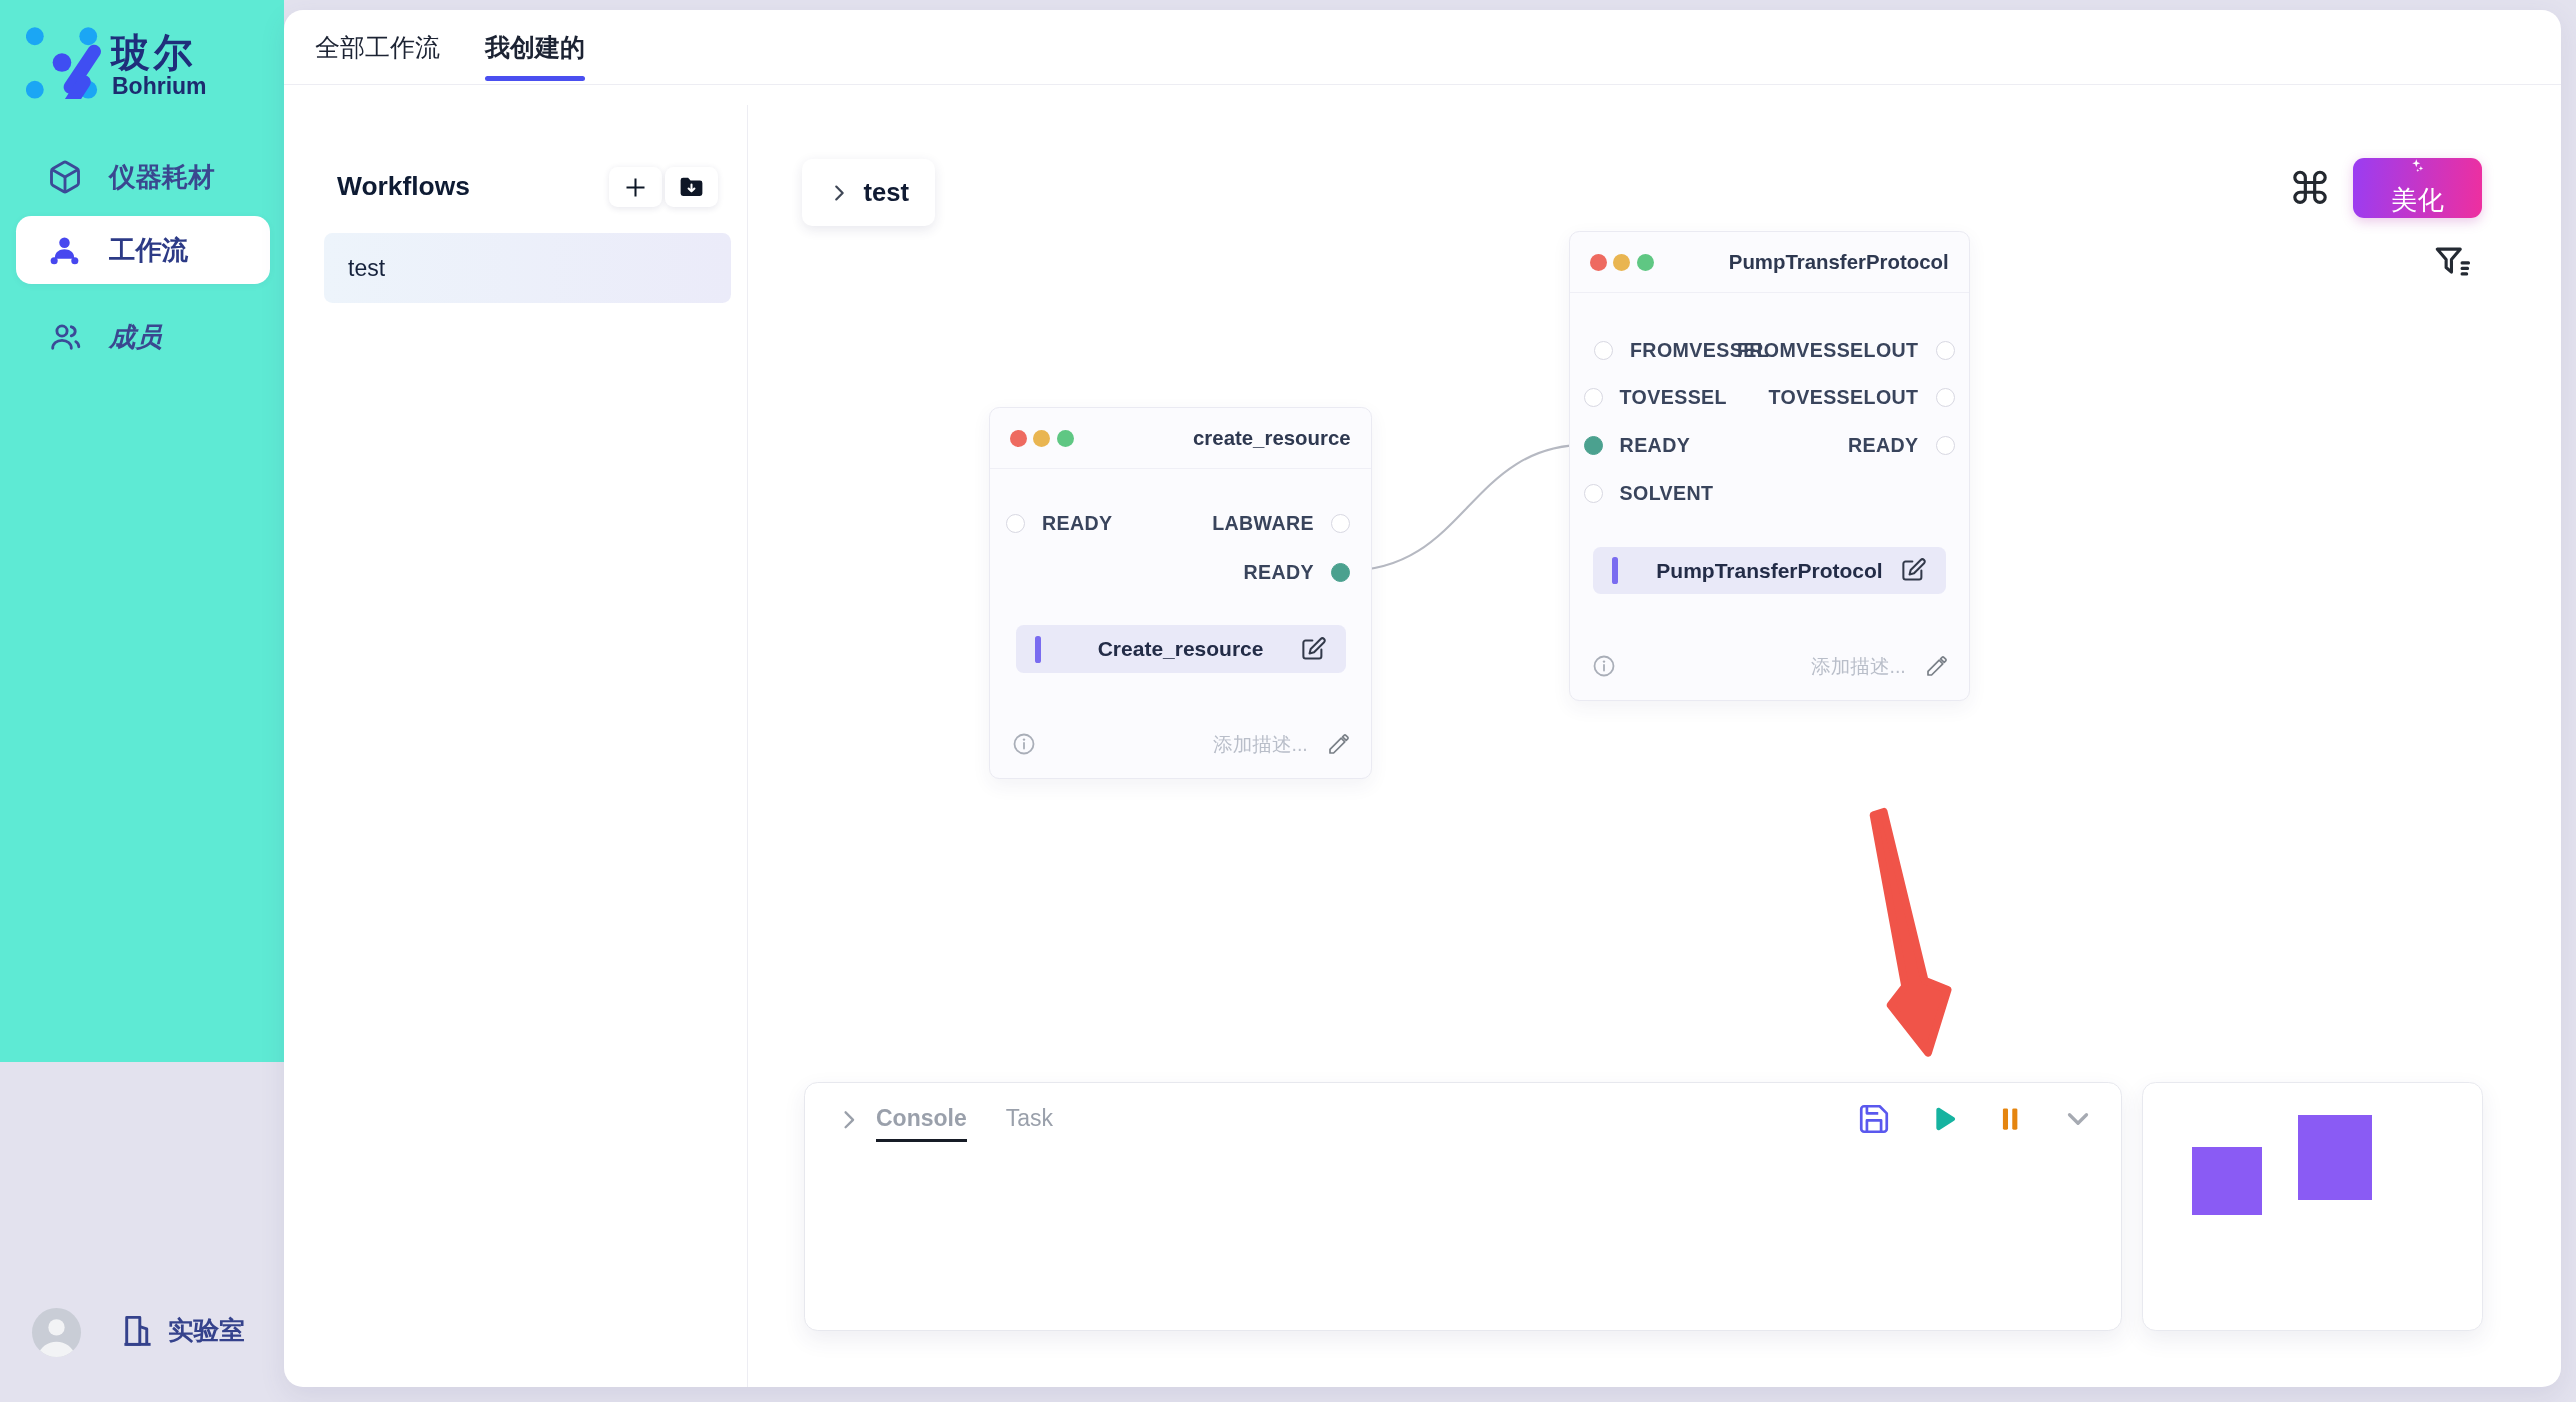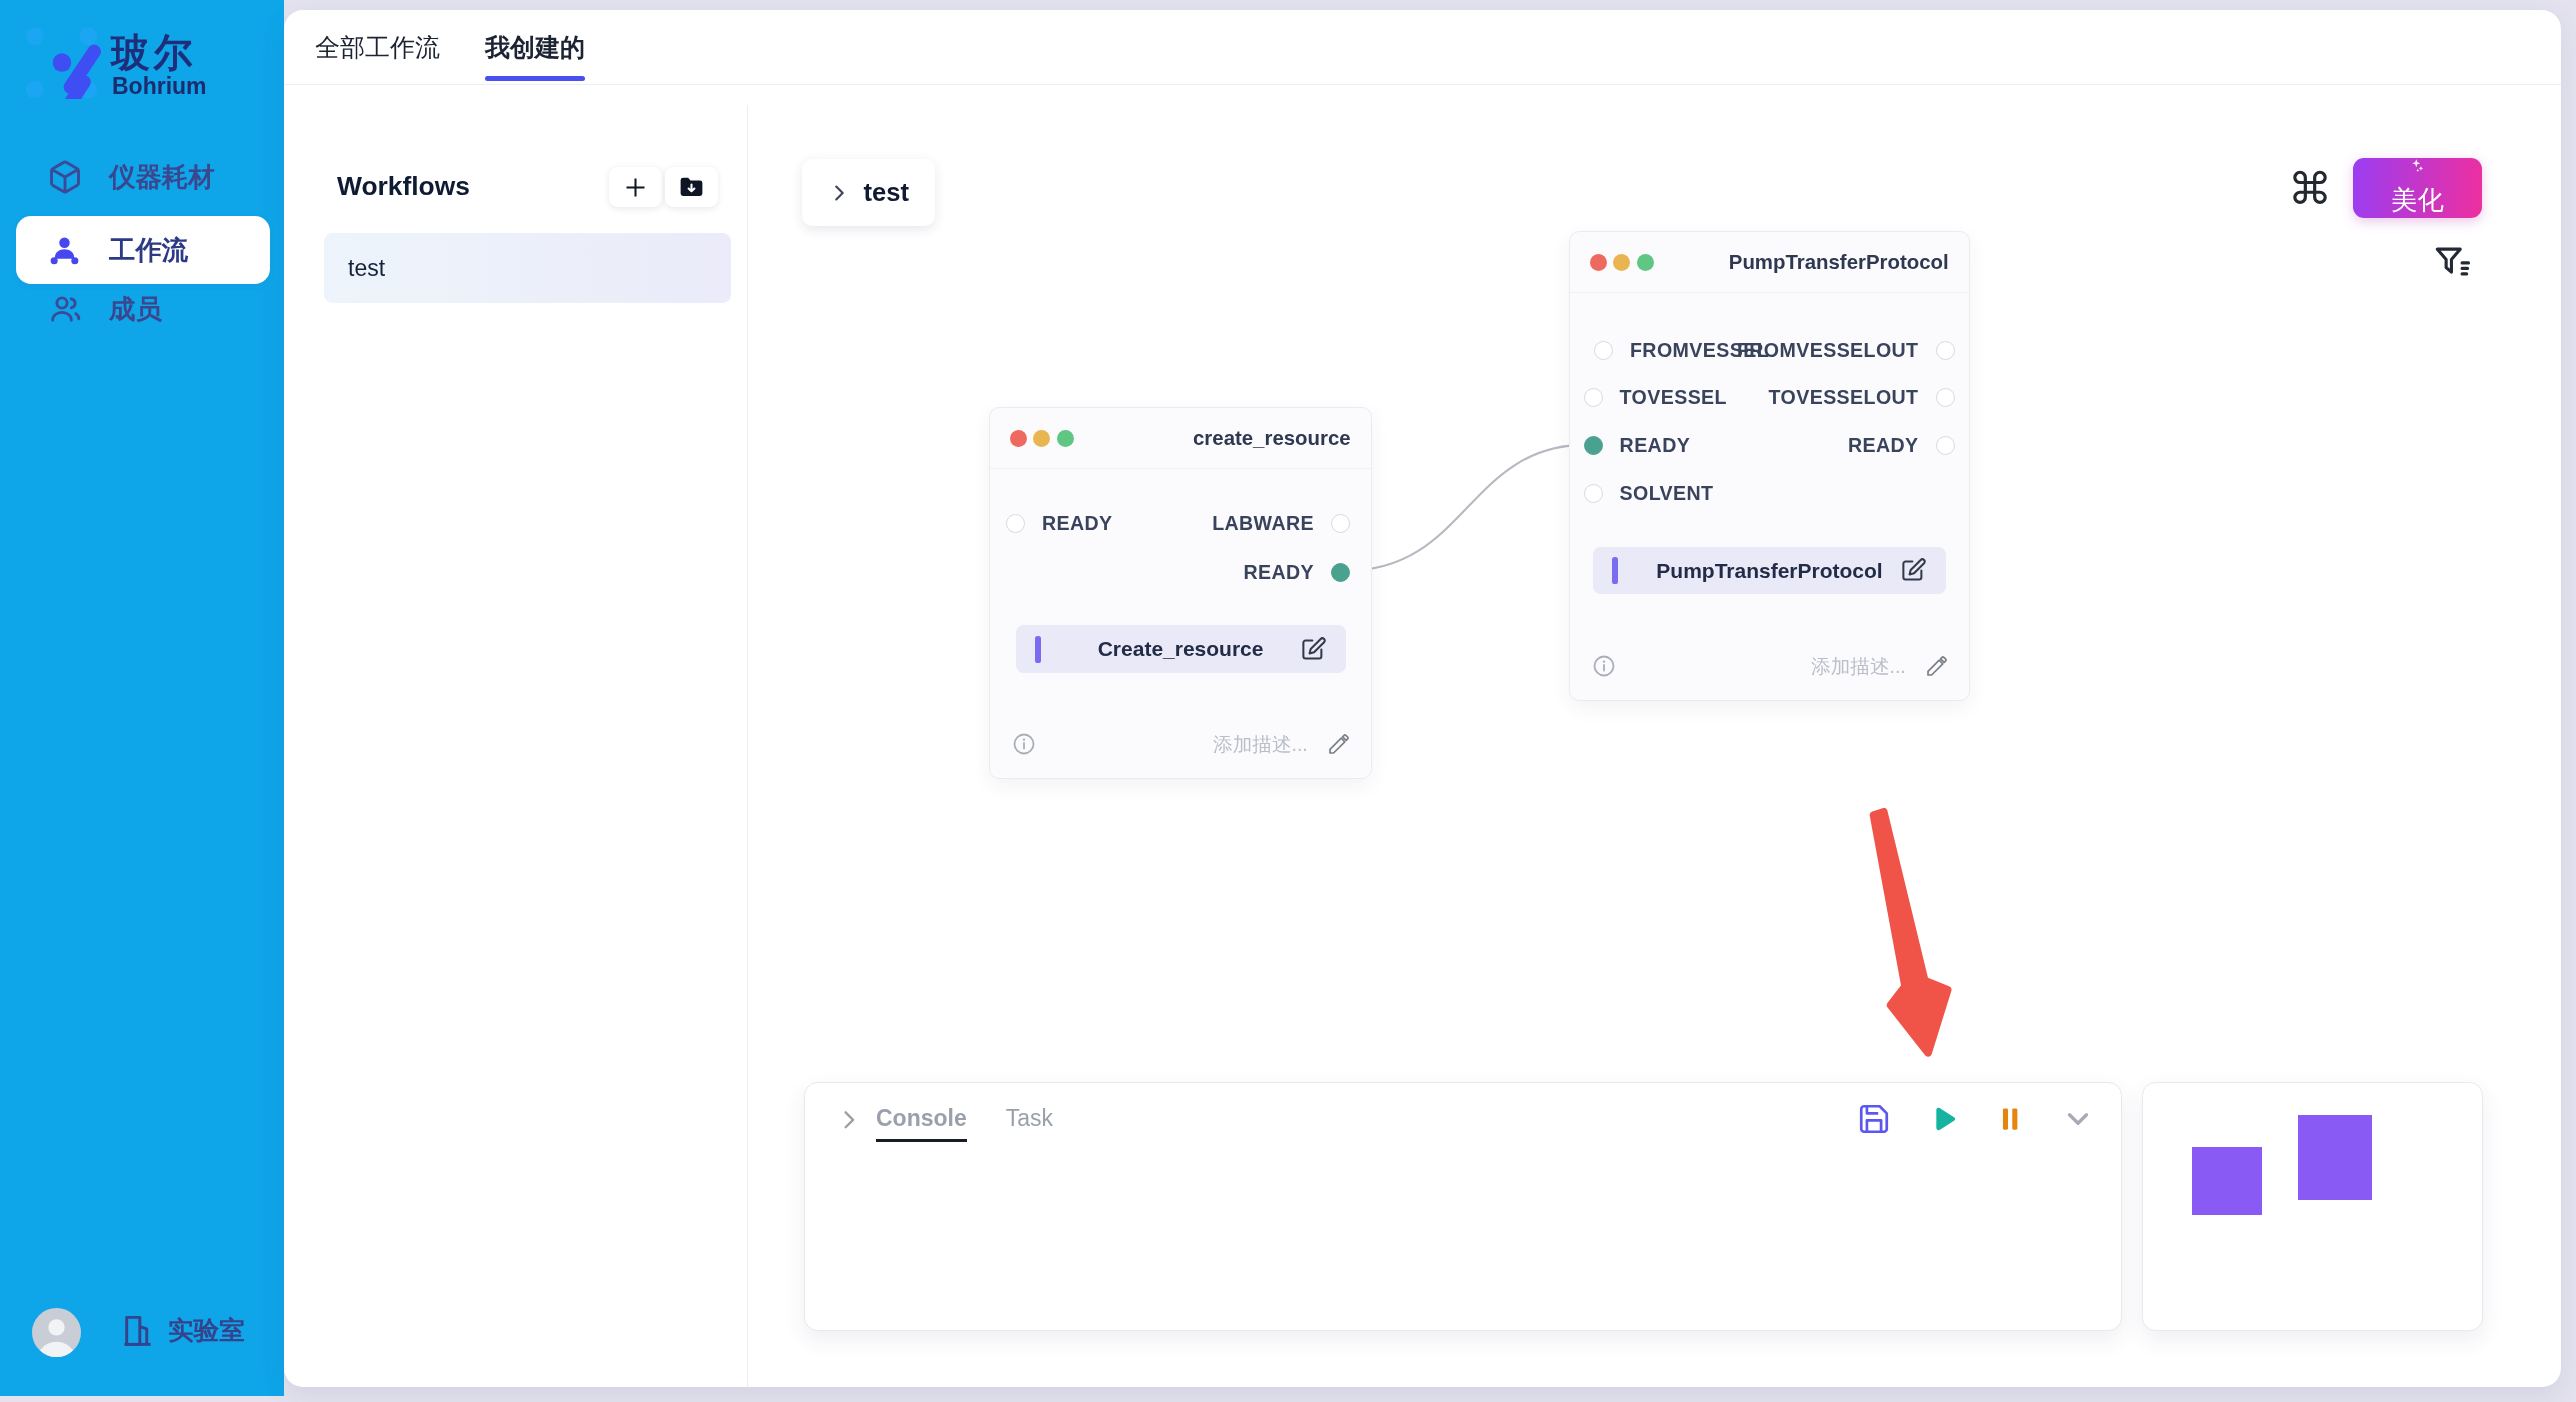--- a/index.html
+++ b/index.html
@@ -2,21 +2,21 @@
 <html style="font-size:13.6px"><head>
 <meta charset="utf-8">
 <style>
   * { margin:0; padding:0; box-sizing:border-box; }
   html,body { width:2576px; height:1402px; overflow:hidden; }
   body { background:#e3e2ee; font-family:"Liberation Sans","DejaVu Sans",sans-serif; }
   .abs { position:absolute; }
   #stage { position:relative; width:2576px; height:1402px; }
 
   
-  #sidebar { left:0; top:0; width:284px; height:1396px; background:#0ea5e9;text-align:center; }
+  #sidebar { left:0; top:0; width:284px; height:1062px; background:#5eead4;text-align:center; }
   .logo-cn { left:111px; top:25.6px; font-size:39px; font-weight:bold; color:#1f2e7b; letter-spacing:3.4px;}
   .logo-en { left:112px; top:73px; font-size:23px; font-weight:bold; color:#1d2b6f; }
   .nav-item { left:16px; width:254px; height:68px; border-radius:15.3px; display:flex; align-items:center; cursor:pointer; }
   .nav-item.active { background:#ffffff; box-shadow:0 1.7px 6.8px rgba(60,60,120,.06); }
   .nav-icon { position:absolute; left:29px; width:39px; height:39px; display:flex; align-items:center; justify-content:center; }
   .nav-label { position:absolute; left:93px; font-size:26.4px; font-weight:bold; color:#3a478f; }
 
   
   #main { left:284px; top:10.2px; width:2277px; height:1377px; background:#ffffff; border-radius:19px; box-shadow:0 8.5px 25.6px rgba(80,80,130,.10); }
   #tabbar { left:0; top:0; width:2277px; height:75px; border-bottom:1.7px solid #ededf3; display:flex; align-items:flex-end; padding-left:31px; gap:45px; }
@@ -107,21 +107,21 @@
         <svg width="37" height="37" viewBox="0 0 24 24" fill="#4747ef">
           <circle cx="12" cy="7" r="3.4"></circle>
           <path d="M12 11.2c-3.6 0-6.2 2.2-6.2 5.2v1h12.4v-1c0-3-2.6-5.2-6.2-5.2z"></path>
           <circle cx="5.3" cy="18.6" r="2.3"></circle>
           <circle cx="18.7" cy="18.6" r="2.3"></circle>
         </svg>
       </span>
       <span class="nav-label" style="color:#2c3a86;">工作流</span>
     </div>
 
-    <div class="abs nav-item" style="top:275px;">
+    <div class="abs nav-item" style="top:303px;font-style:italic;">
       <span class="nav-icon">
         <svg width="36" height="36" viewBox="0 0 24 24" fill="none" stroke="#3b4a97" stroke-width="1.9" stroke-linecap="round">
           <circle cx="10" cy="8" r="3.4"></circle>
           <path d="M3.8 19.5c0-3.2 2.7-5.3 6.2-5.3s6.2 2.1 6.2 5.3"></path>
           <path d="M16.2 5.2c1.5.4 2.6 1.5 2.6 3s-1.1 2.6-2.6 3"></path>
           <path d="M19.2 15.1c1.3.8 2 2 2 3.4"></path>
         </svg>
       </span>
       <span class="nav-label">成员</span>
     </div>

